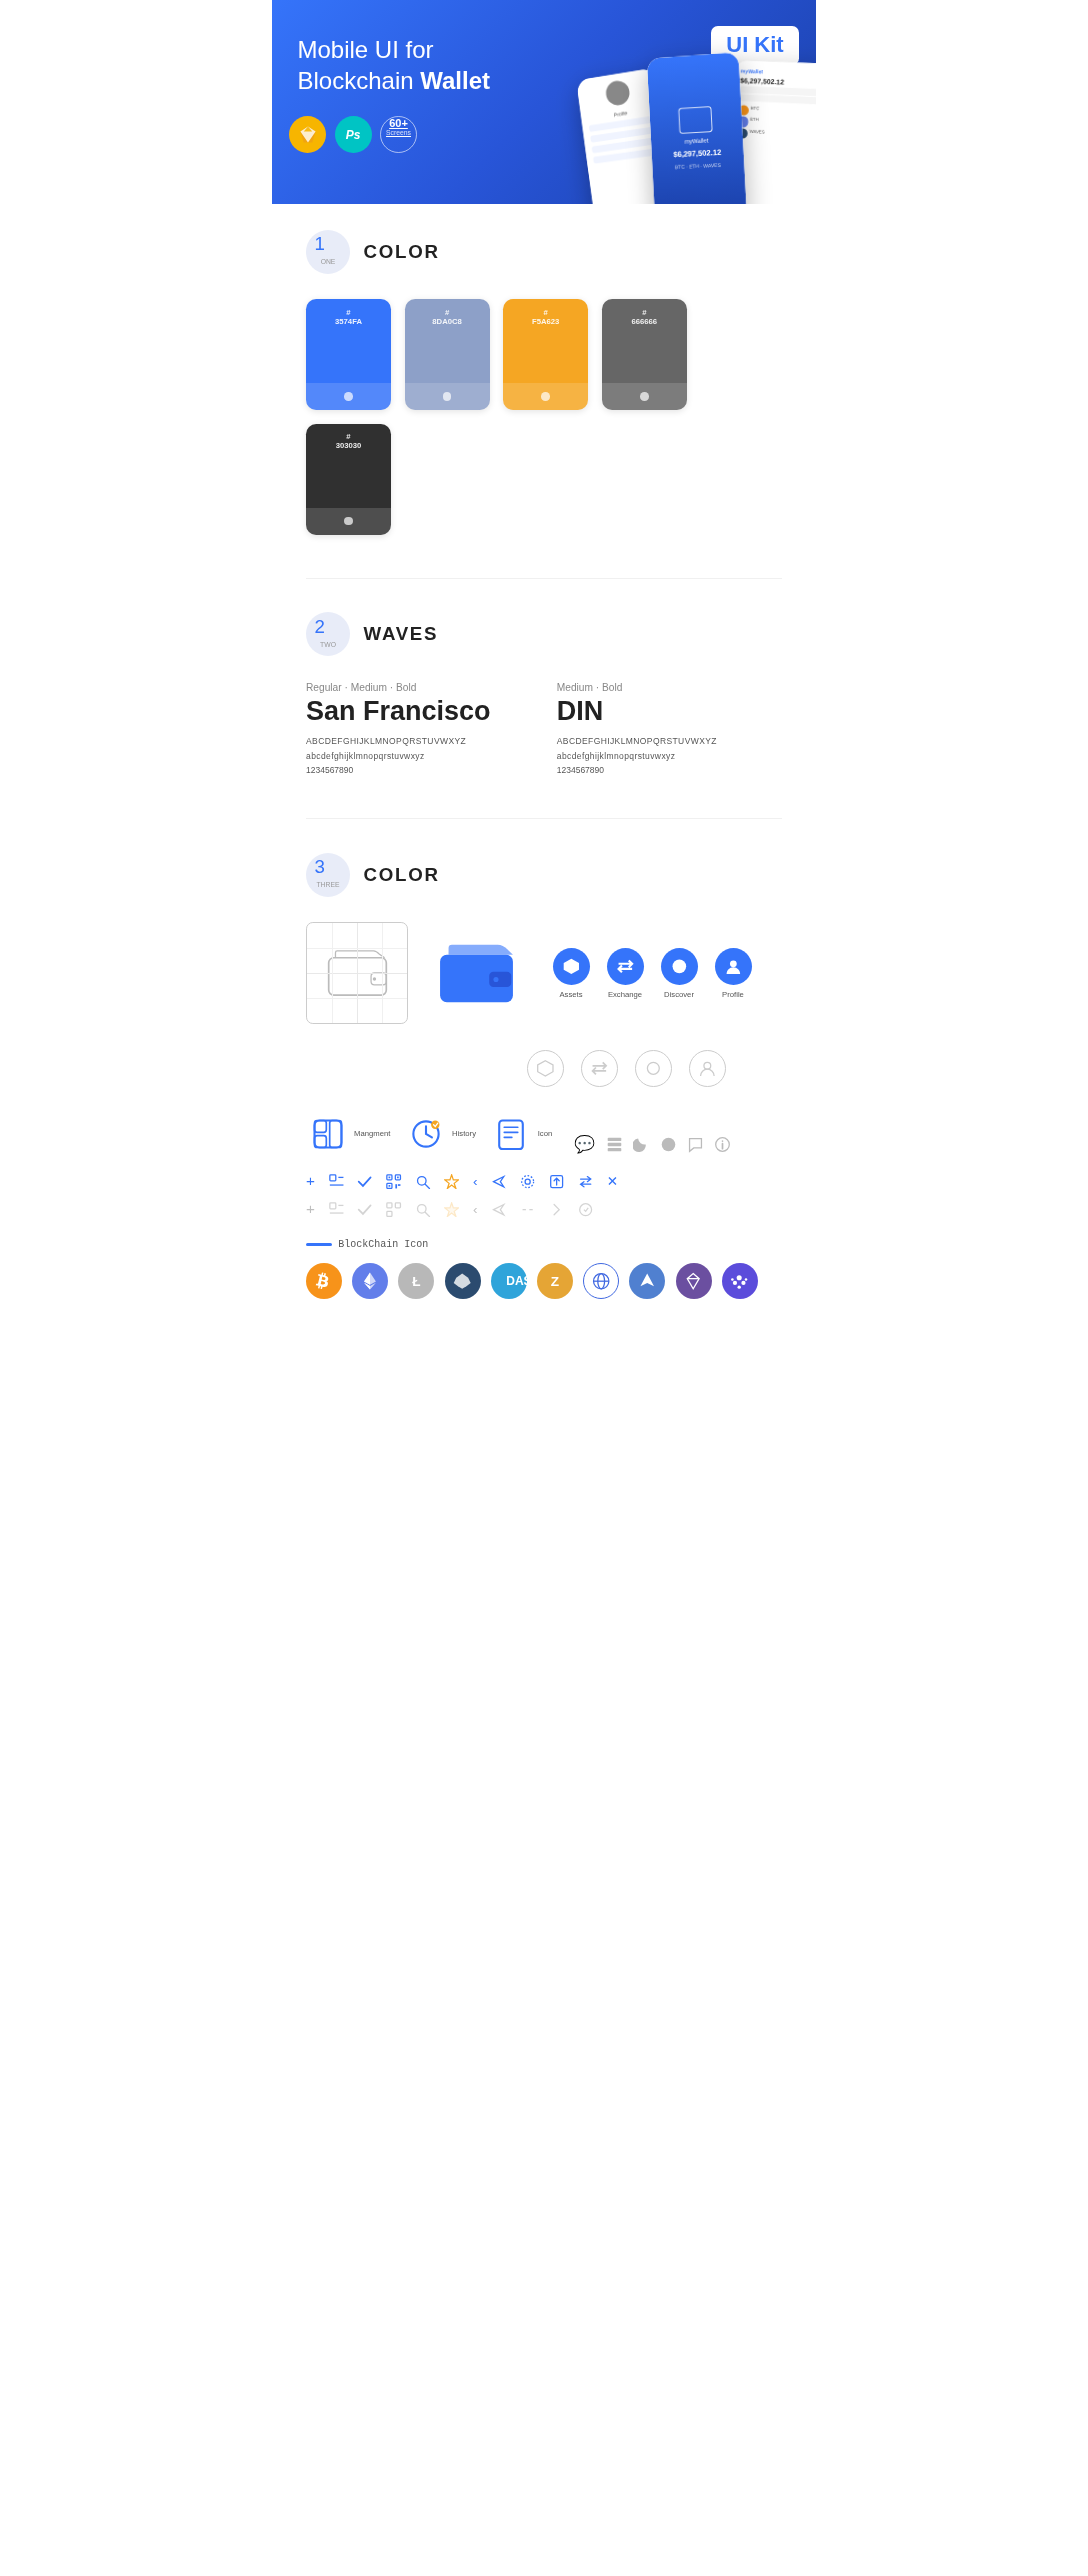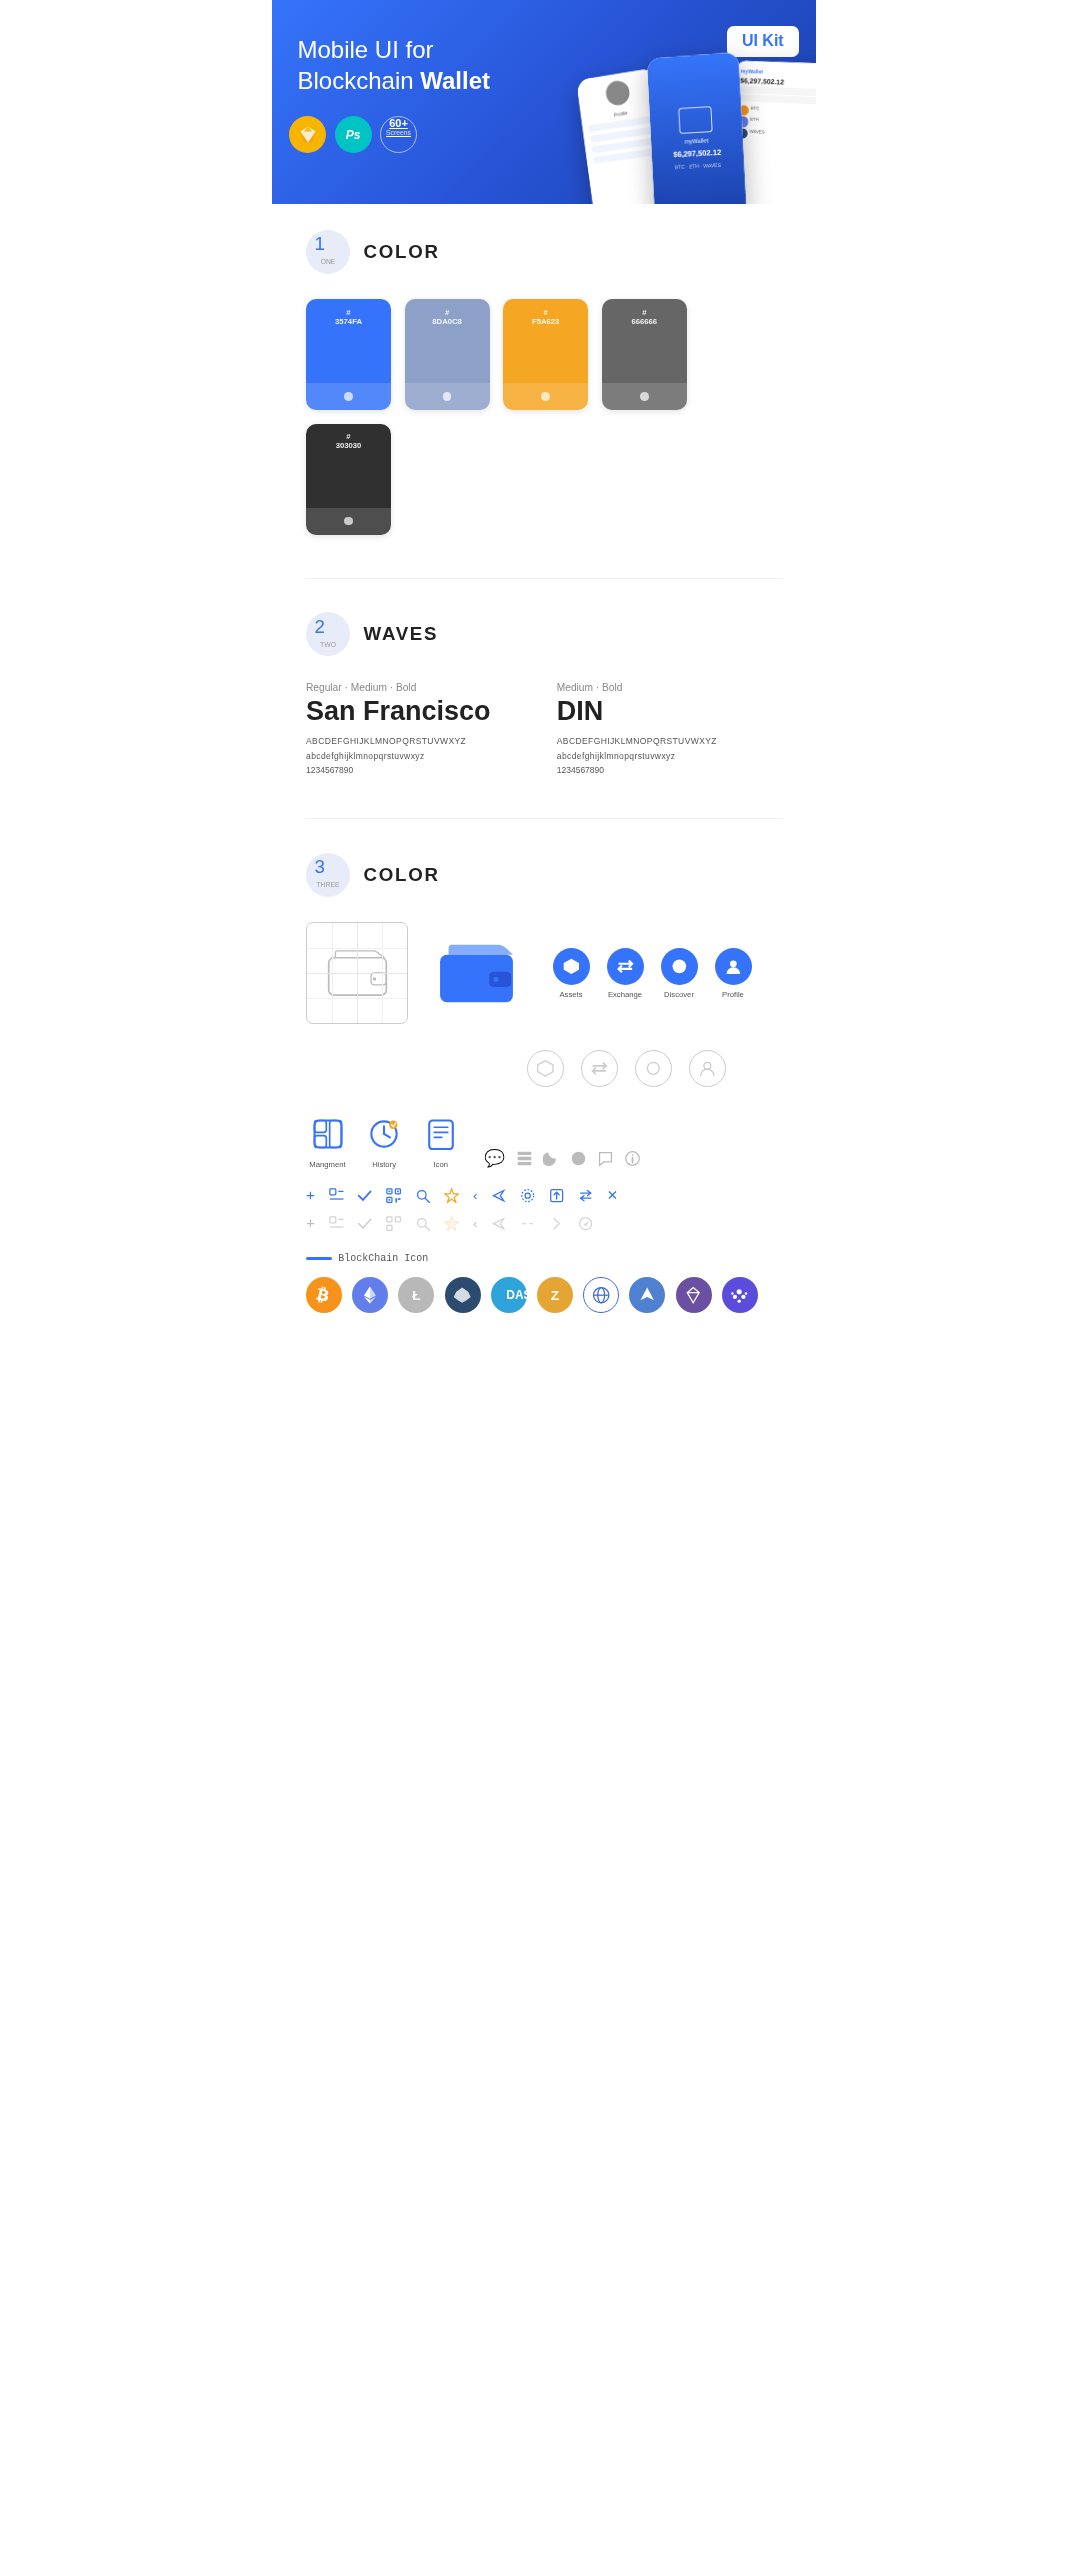--- a/index.html
+++ b/index.html
@@ -22,21 +22,21 @@
       max-width: 255px;
     }
     .hero-title strong { font-weight: 800; }
     .ui-kit-badge {
       position: absolute;
       top: 25.5px;
       right: 17px;
       background: #fff;
       color: #3574FA;
       font-weight: 700;
-      font-size: 16px;
+      font-size: 22px;
       padding: 6.8px 15.3px;
       border-radius: 6.8px;
     }
     .hero-badges {
       display: flex;
       flex-direction: row;
       gap: 8.5px;
       position: absolute;
       left: 17px;
       bottom: 51px;
@@ -273,21 +273,21 @@
     
     .icon-row3 {
       display: flex;
       gap: 13.6px;
       align-items: flex-end;
       margin-bottom: 17px;
       flex-wrap: wrap;
     }
     .icon-item-lg {
       display: flex;
-      flex-direction: column;
+      flex-direction: row;
       align-items: center;
       gap: 5.1px;
     }
     .icon-lg {
       width: 43px;
       height: 43px;
       display: flex;
       align-items: center;
       justify-content: center;
       color: #3574FA;

